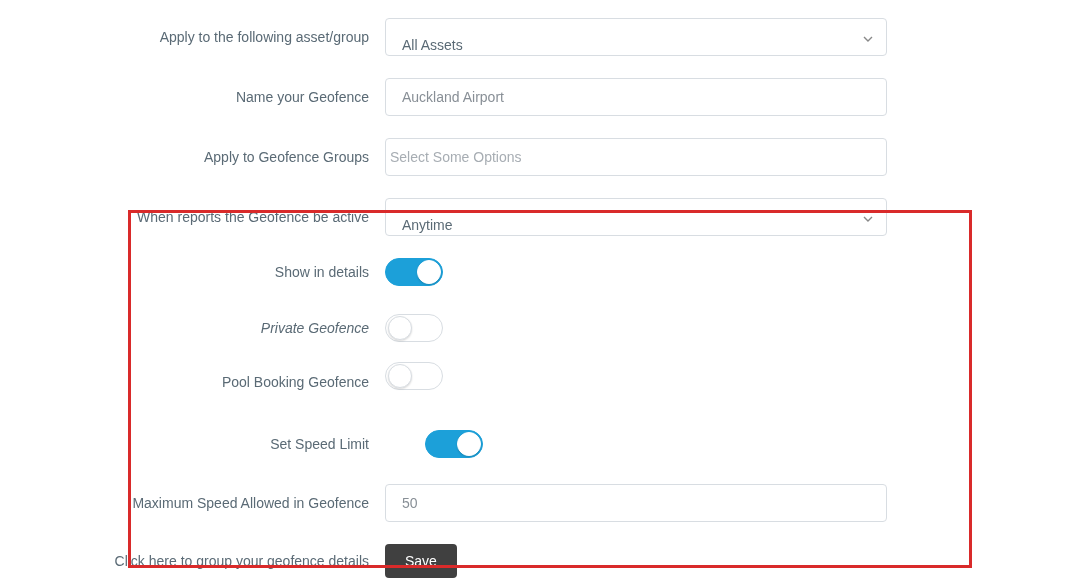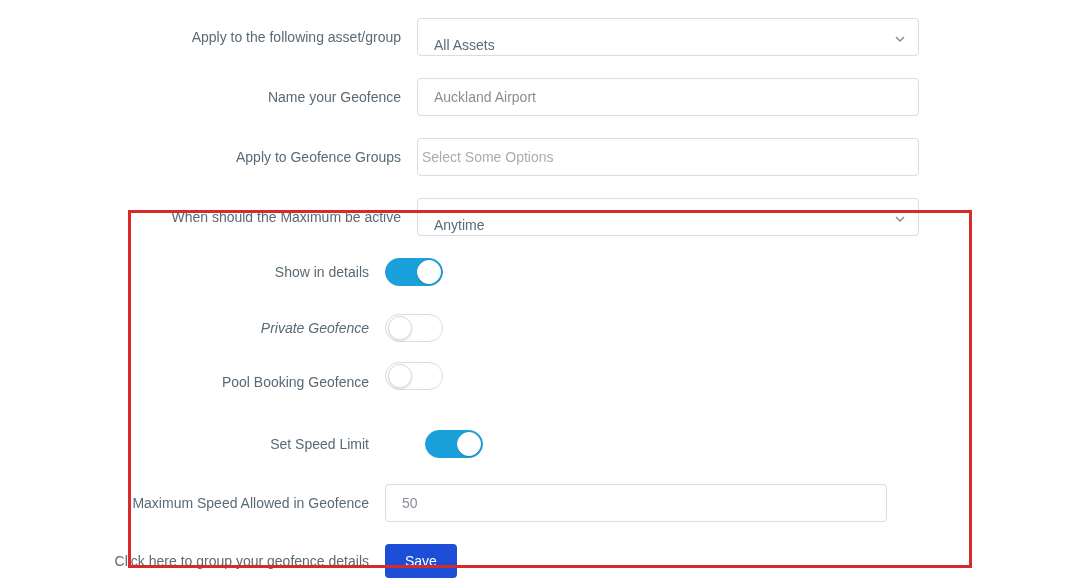--- a/index.html
+++ b/index.html
@@ -20,21 +20,20 @@
     padding-top: 18px;
     padding-bottom: 20px;
   }
   .form-row {
     display: flex;
     align-items: center;
     margin-bottom: 20px;
   }
   .form-row.tall {
     margin-bottom: 22px;
-    margin-left: 32px;
   }
   .label-col {
     width: 385px;
     text-align: right;
     padding-right: 16px;
     color: #5a6a75;
     font-size: 14px;
   }
   .control-col {
     flex: 0 0 502px;
@@ -118,21 +117,21 @@
   }
   .toggle.on .toggle-knob {
     left: 31px;
     border: 1px solid #fff;
   }
   .toggle.off .toggle-knob {
     left: 2px;
     border: 1px solid #d8dde2;
   }
   .save-btn {
-    background: #1d4ed8;
+    background: #404040;
     color: #fff;
     border: none;
     border-radius: 4px;
     padding: 9px 20px;
     font-size: 14px;
     cursor: pointer;
   }
   .highlight-box {
     position: absolute;
     left: 128px;
@@ -175,21 +174,21 @@
   <div class="form-row tall">
     <div class="label-col">Apply to Geofence Groups</div>
     <div class="control-col">
       <div class="multi-input">
         <span>Select Some Options</span>
       </div>
     </div>
   </div>
 
   <div class="form-row tall">
-    <div class="label-col">When should the Maximum be active</div>
+    <div class="label-col">When reports the Geofence be active</div>
     <div class="control-col">
       <div class="select-wrap">
         <div class="select-input">
           <span>Anytime</span>
         </div>
         <span class="select-caret">
           <svg width="10" height="6" viewBox="0 0 10 6">
               <path d="M1 1 L5 5 L9 1" fill="none" stroke="#888" stroke-width="1.4"></path>
             </svg>
         </span>

